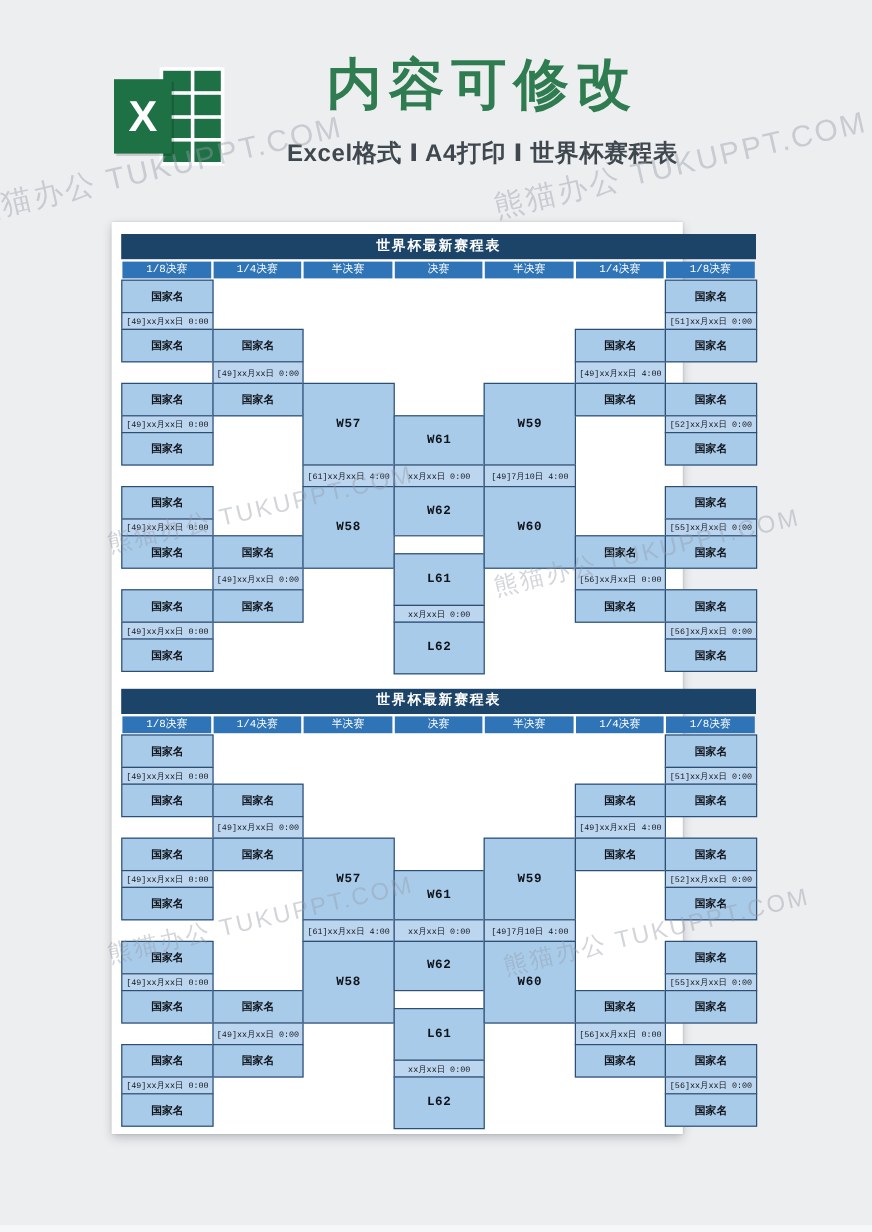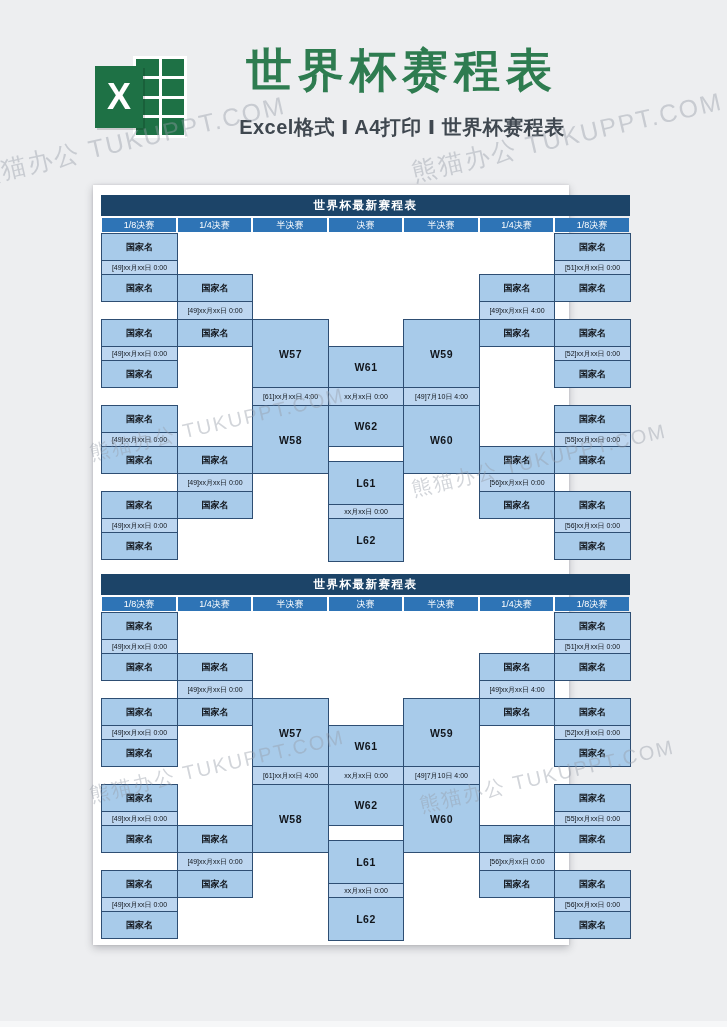--- a/index.html
+++ b/index.html
@@ -35,20 +35,21 @@
     position:absolute;left:235px;top:114px;width:334px;text-align:center;
     font-size:20px;font-weight:700;letter-spacing:.5px;
     color:var(--subtitle-dark,#3F474F);white-space:nowrap;
   }
 
   
   .sheet{
     position:absolute;left:93px;top:185px;width:476px;height:760px;
     background:var(--sheet-white,#fff);
     box-shadow:0 3px 8px rgba(60,64,72,.30), 0 0 2px rgba(60,64,72,.18);
+    font-family:Liberation Mono, monospace;
   }
   .bracket-table{position:absolute;left:8px;width:530px;height:368px;}
   #bt1{top:10px;} #bt2{top:389px;}
 
   .tb-title{
     position:absolute;background:var(--table-title-bg,#1C4468);color:#fff;
     font-weight:700;font-size:11.5px;letter-spacing:1.5px;text-align:center;
     line-height:21px;white-space:nowrap;
   }
   .tb-head{
@@ -93,21 +94,21 @@
         <div></div>
         <div></div>
         <div></div>
         <div></div>
         <div></div>
         <div></div>
         <div></div>
       </div>
       <div class="xl-x">X</div>
     </div>
-    <div class="banner-title">世界杯赛程表</div>
+    <div class="banner-title">内容可修改</div>
     <div class="banner-subtitle">Excel格式 Ⅰ A4打印 Ⅰ 世界杯赛程表</div>
   </div>
 
   <div class="sheet">
     <div class="bracket-table" id="bt1">
         <div class="tb-title" style="left: 0px; top: 0px; width: 529px; height: 21px;">世界杯最新赛程表</div>
         <div class="tb-head" style="left: 1px; top: 23px; width: 74px; height: 14px;">1/8决赛</div>
         <div class="tb-head" style="left: 77px; top: 23px; width: 73px; height: 14px;">1/4决赛</div>
         <div class="tb-head" style="left: 152px; top: 23px; width: 74px; height: 14px;">半决赛</div>
         <div class="tb-head" style="left: 228px; top: 23px; width: 73px; height: 14px;">决赛</div>

